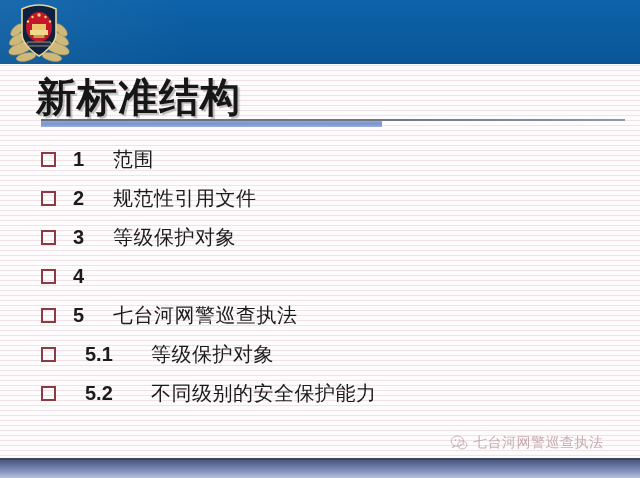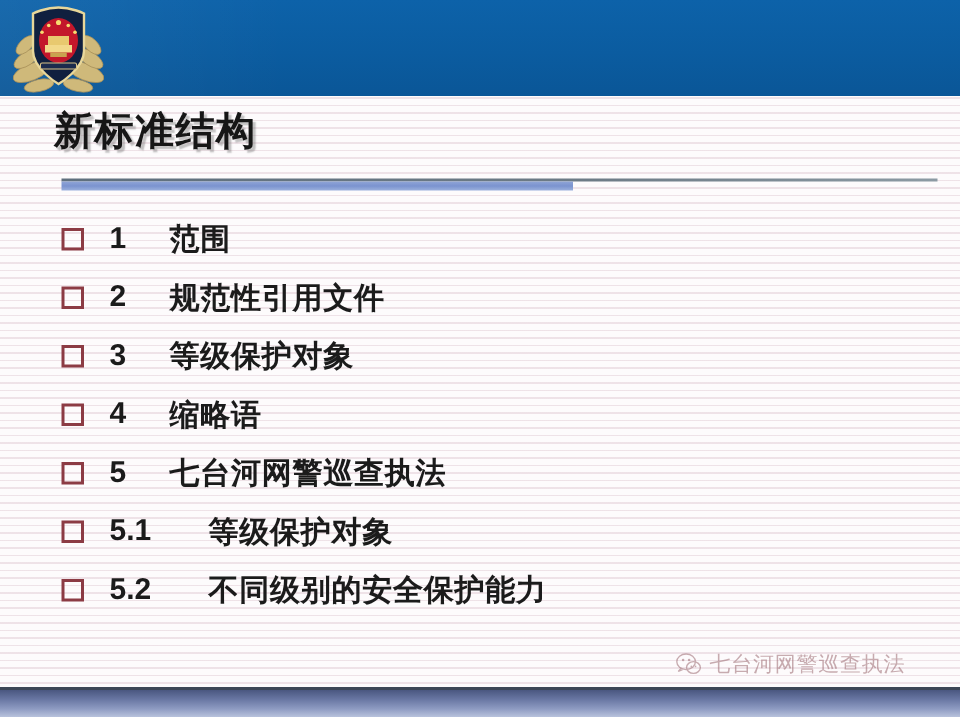--- a/index.html
+++ b/index.html
@@ -61,21 +61,21 @@
     position: absolute;
     left: 0;
     top: 64px;
     width: 640px;
     height: 66px;
   }
   .page-title {
     position: absolute;
     left: 36px;
     top: 6px;
-    font-size: 26px;
+    font-size: 40px;
     font-weight: bold;
     color: #161616;
     letter-spacing: 1px;
     text-shadow: 2px 2px 1px rgba(120,120,120,0.45);
     white-space: nowrap;
   }
 
   .divider-thin {
     position: absolute;
     left: 41px;
@@ -117,24 +117,25 @@
   }
   .num {
     flex: 0 0 auto;
     font-size: 20px;
     font-weight: bold;
     color: #1b1b1b;
     min-width: 18px;
   }
   .num.wide {
     min-width: 44px;
+    margin-left: 12px;
   }
   .txt {
     font-size: 20px;
-    font-weight: bold;
+    font-weight: normal;
     color: #1b1b1b;
     margin-left: 22px;
     white-space: nowrap;
     letter-spacing: 0.5px;
   }
   .txt.highlight {
     color: #e01b22;
   }
 
   
@@ -247,21 +248,20 @@
 
     <div class="list-item">
       <span class="bullet"></span>
       <span class="num">3</span>
       <span class="txt">等级保护对象</span>
     </div>
 
     <div class="list-item">
       <span class="bullet"></span>
       <span class="num">4</span>
-      <span class="txt">缩略语</span>
     </div>
 
     <div class="list-item">
       <span class="bullet"></span>
       <span class="num">5</span>
       <span class="txt">七台河网警巡查执法</span>
     </div>
 
     <div class="list-item">
       <span class="bullet"></span>

